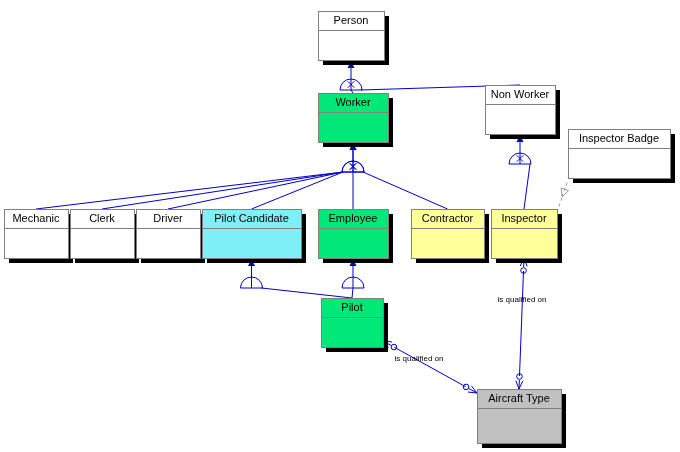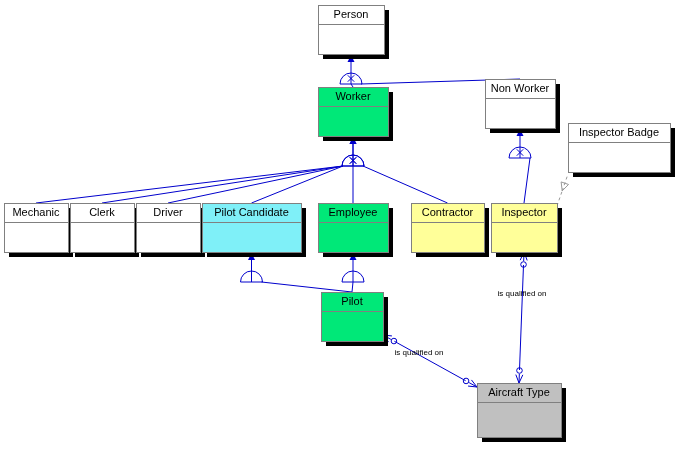--- a/index.html
+++ b/index.html
@@ -10,21 +10,21 @@
   body {
     width: 680px;
     height: 452px;
     font-family: "Liberation Sans", sans-serif;
     overflow: hidden;
     position: relative;
   }
   #diagram-root {
     position: absolute;
     left: 0;
-    top: 2px;
+    top: 8px;
     width: 680px;
     height: 426px;
   }
   svg { display: block; }
   .cls-title {
     font-family: "Liberation Sans", sans-serif;
     font-size: 11px;
     fill: #000000;
     text-anchor: middle;
     dominant-baseline: middle;

